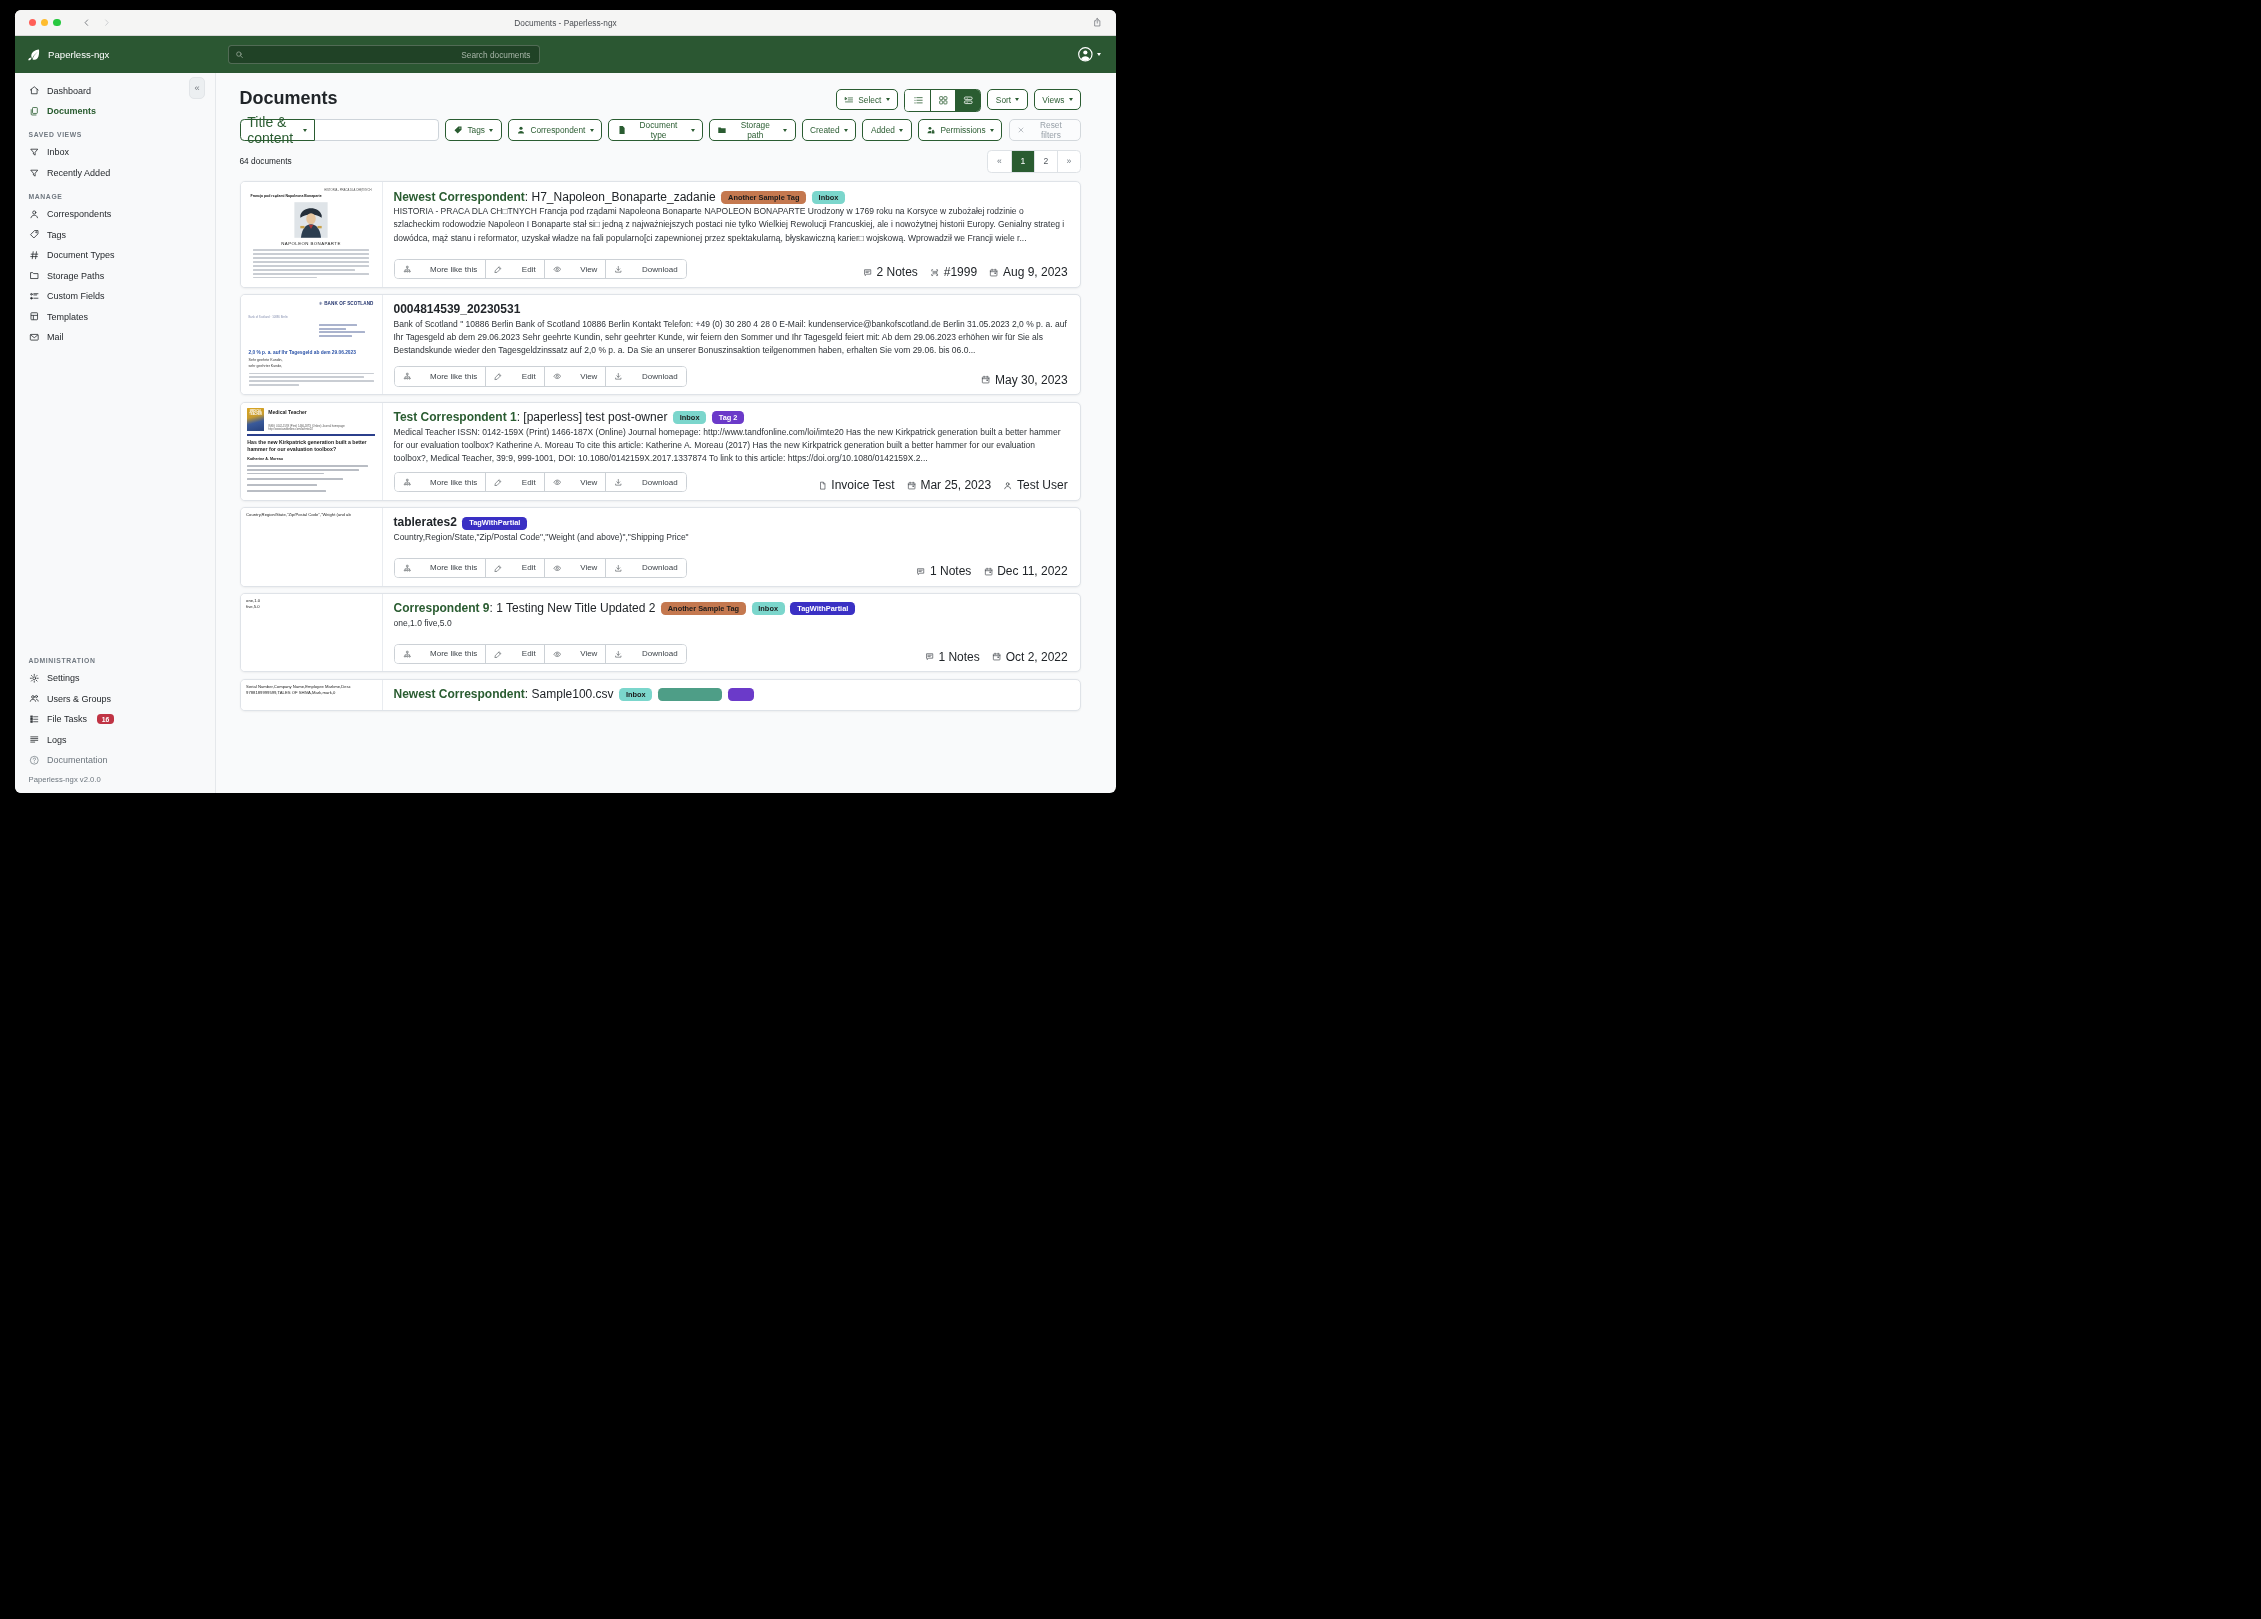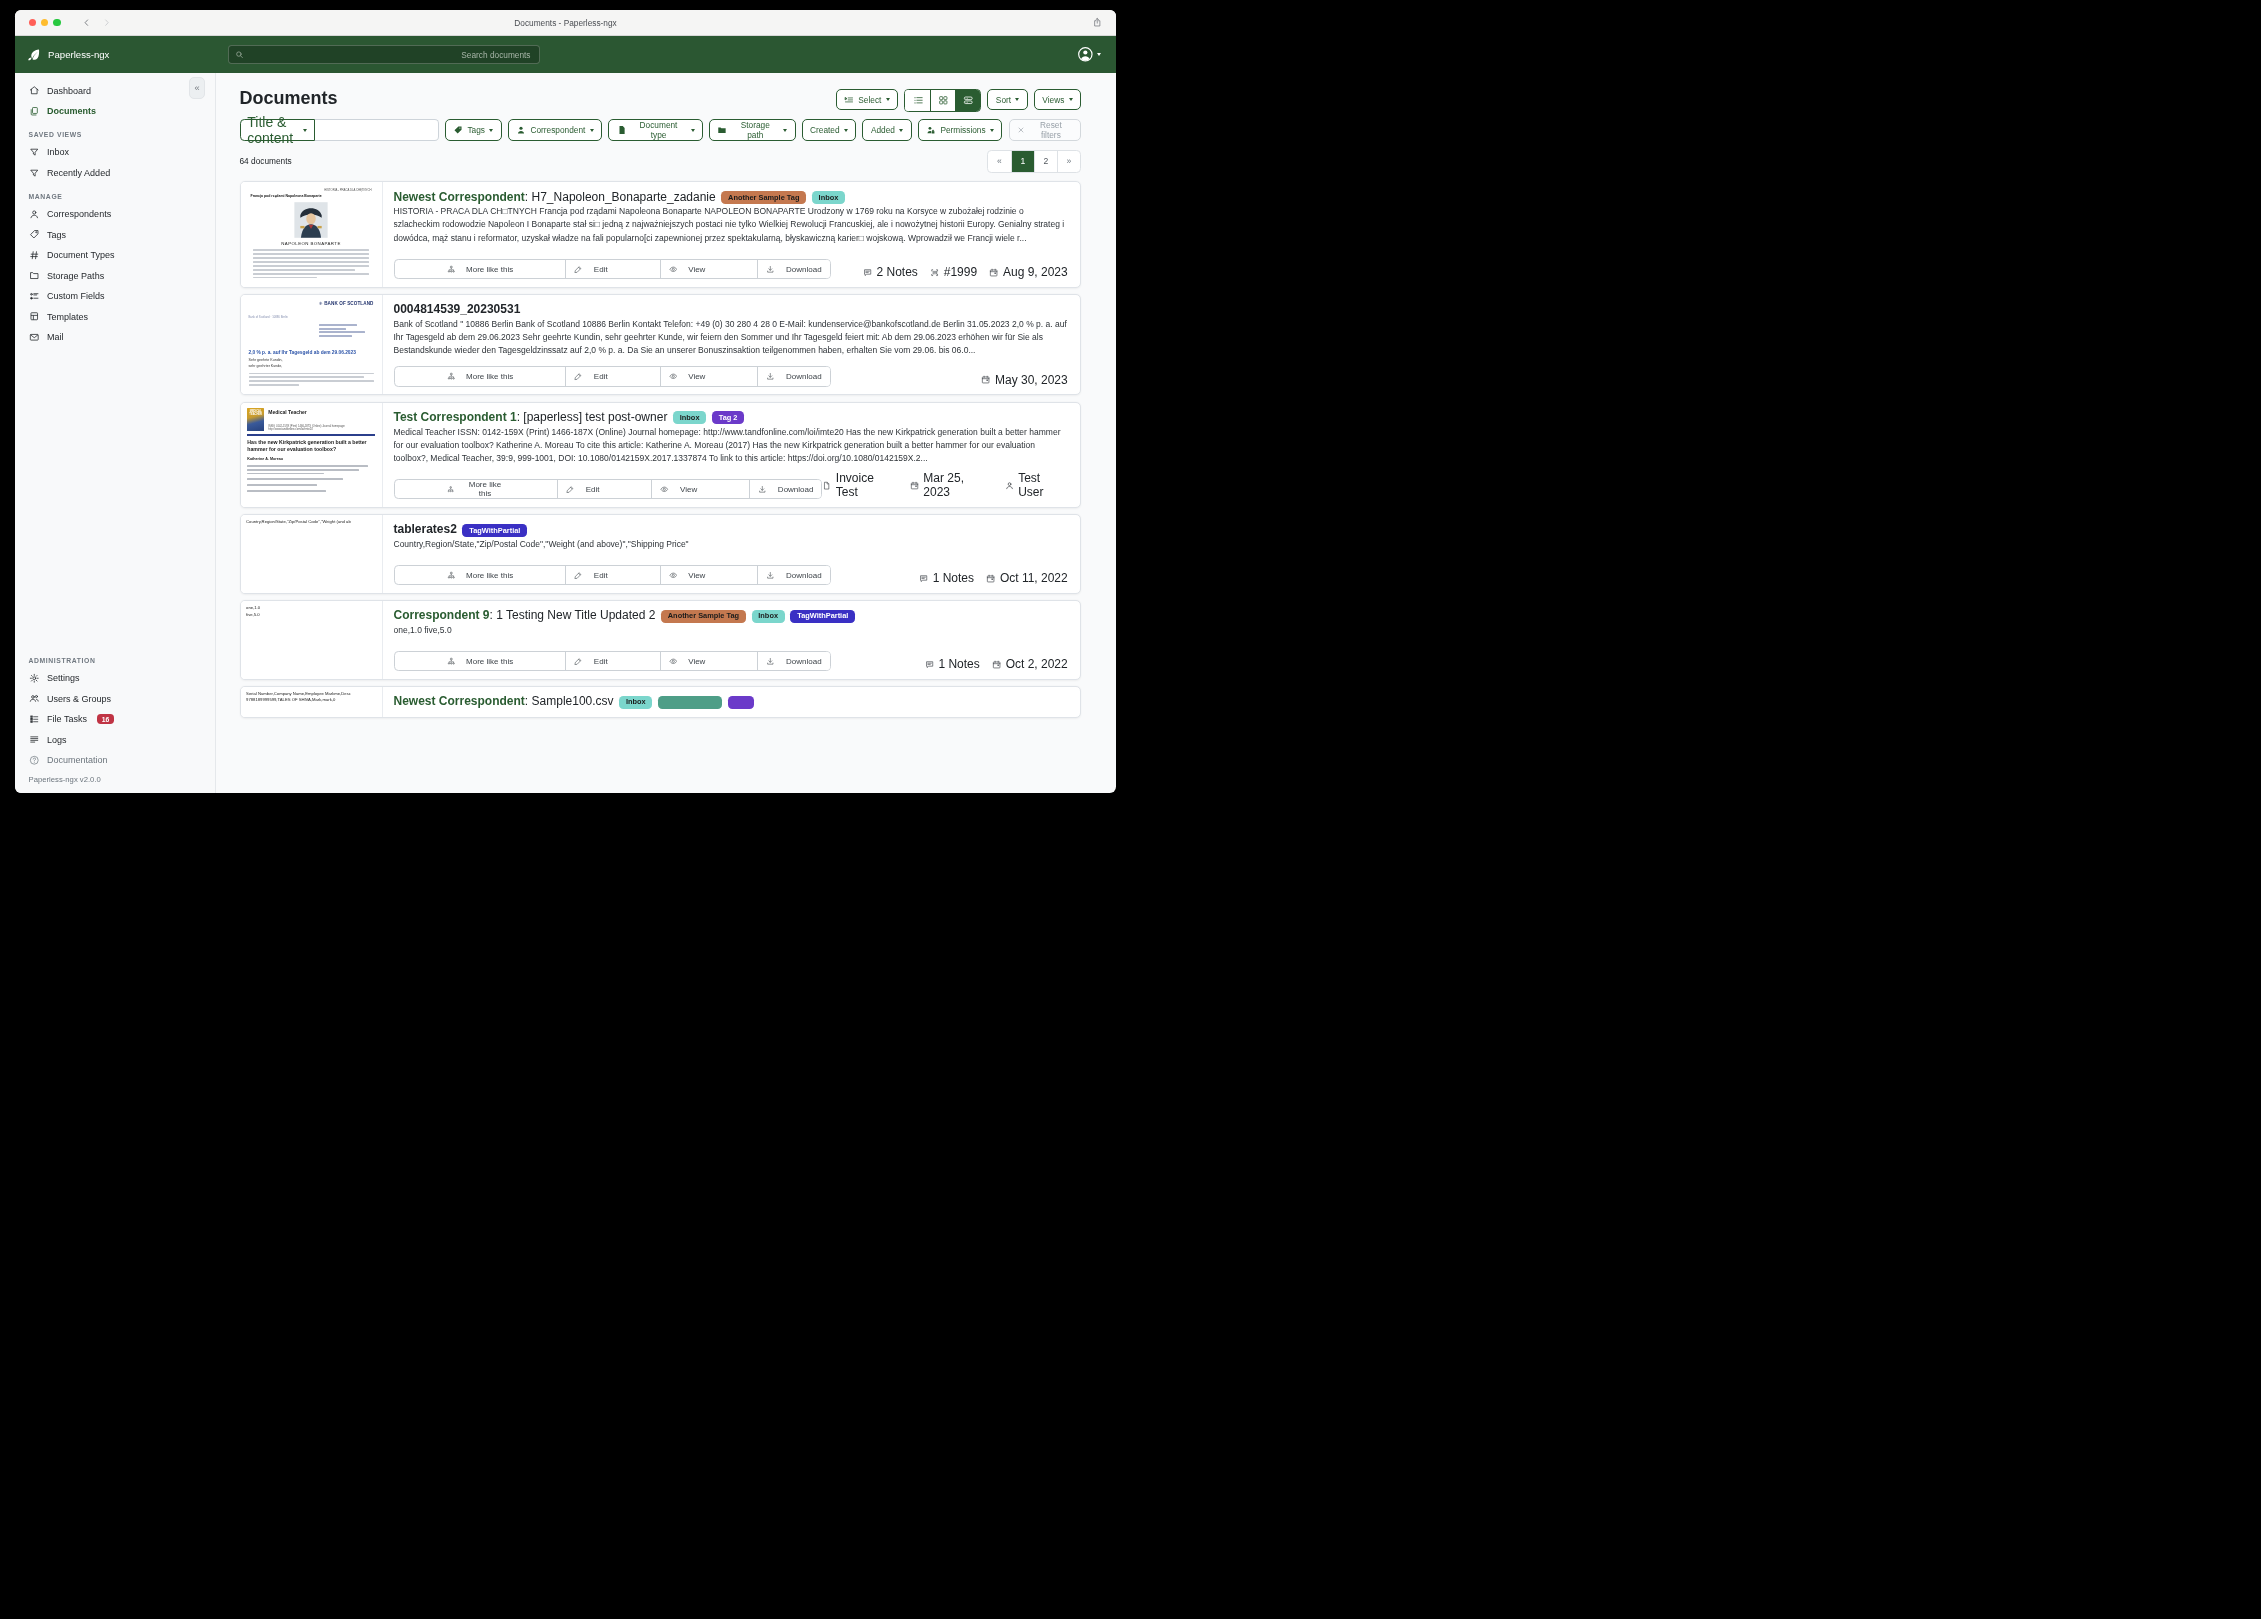--- a/index.html
+++ b/index.html
@@ -96,21 +96,21 @@
   .tag{font-size:7.4px;font-weight:700;padding:2.8px 6.8px;border-radius:4.3px;line-height:1;}
   .tag.sliver-w{min-width:64px;min-height:13px;}
   .tag.sliver-n{min-width:26px;min-height:13px;}
   .preview{font-size:8.5px;color:#2e3338;line-height:1.56;margin-top:0;overflow:hidden;
            display:-webkit-box;-webkit-box-orient:vertical;}
   .clamp4{-webkit-line-clamp:4;} .clamp3{-webkit-line-clamp:3;} .clamp1{-webkit-line-clamp:1;}
   .card-footer{display:flex;justify-content:space-between;align-items:flex-end;margin-top:auto;
                padding-top:6.2px;}
   .bgrp{display:inline-flex;border:0.6px solid #ccd1d6;border-radius:4.3px;overflow:hidden;background:#fff;}
   .bgrp .abtn{border:none;border-left:0.6px solid #ccd1d6;background:#fff;padding:0 8px;height:18.5px;
-        display:flex;gap:11px;align-items:center;font-size:8px;color:#3e444a;font-family:inherit;margin-left:44px;}
+        display:flex;gap:19px;align-items:center;font-size:8px;color:#3e444a;font-family:inherit;}
   .bgrp .abtn:first-child{border-left:none;}
   .abtn svg{width:8.6px;height:8.6px;}
   .meta{display:flex;gap:12.3px;font-size:12px;color:#212529;align-items:center;}
   .meta .m{display:flex;gap:4.3px;align-items:center;}
   .meta svg{width:9.3px;height:9.3px;color:#33383d;}
 
   
   .ln{height:1.9px;background:#c9cdd3;border-radius:0.6px;margin:2px 0;}
   .th-nap{padding:6.2px 10px;}
   .t-right{font-size:2.8px;color:#555;text-align:right;}
@@ -883,21 +883,21 @@
               <span class="m">
                     <svg viewBox="0 0 15 15" width="9.3" height="9.3">
                       <use href="#i-chat"></use>
                     </svg>
                     <span>1 Notes</span>
                   </span>
               <span class="m">
                     <svg viewBox="0 0 15 15" width="9.3" height="9.3">
                       <use href="#i-calendar"></use>
                     </svg>
-                    <span>Oct 11, 2022</span>
+                    <span>Dec 11, 2022</span>
                   </span>
             </div>
           </div>
         </div>
       </div>
 
       <div class="card">
         <div class="thumb th-csv">
           <div>one,1.0</div>
           <div>five,5.0</div>

